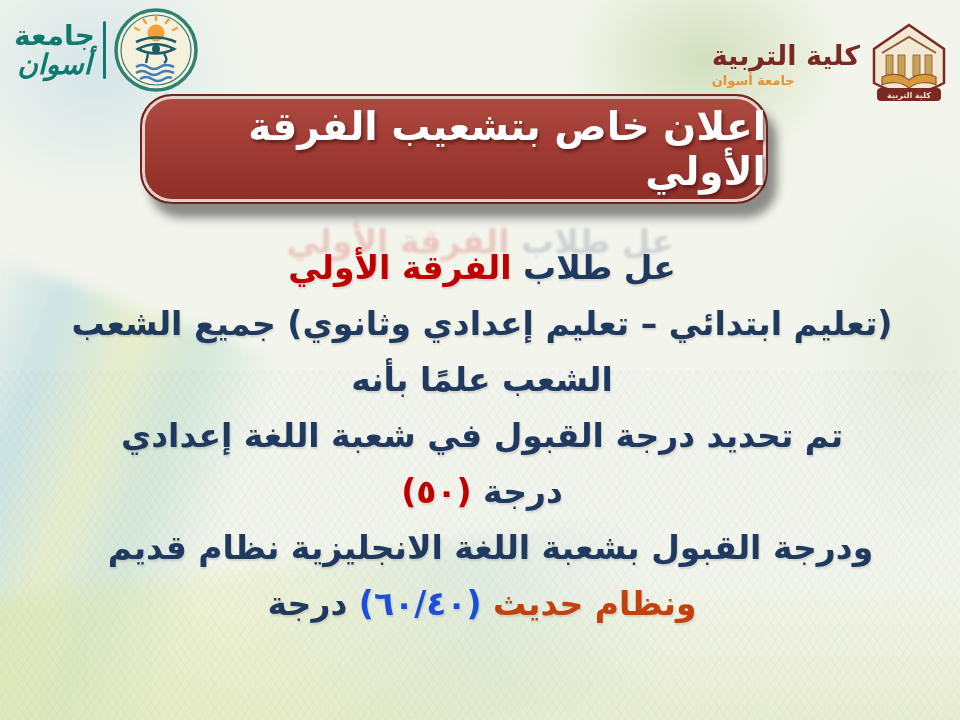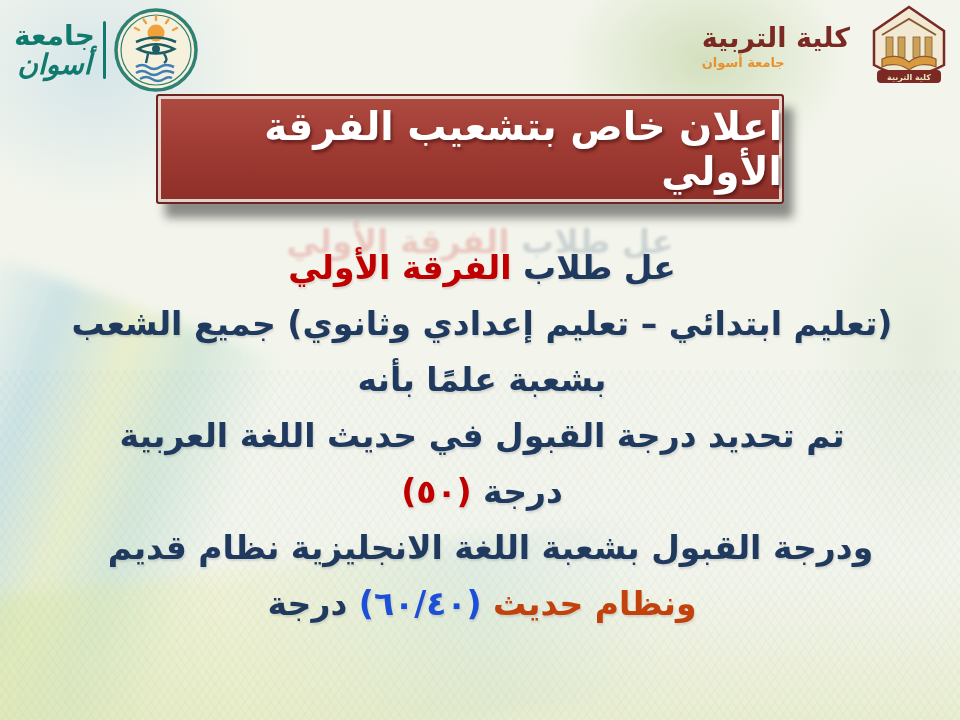--- a/index.html
+++ b/index.html
@@ -26,27 +26,27 @@
     background:
       repeating-linear-gradient(55deg,rgba(110,155,185,.06) 0 2px,transparent 2px 7px),
       repeating-linear-gradient(-55deg,rgba(110,155,185,.06) 0 2px,transparent 2px 7px);}
   
   .univ-brand{position:absolute;left:14px;top:8px;display:flex;align-items:center;gap:8px;}
   .univ-text{display:flex;flex-direction:column;align-items:center;line-height:1.05;
     font-weight:bold;color:#0f7a6d;direction:rtl;}
   .univ-text .l1{font-size:28px;}
   .univ-text .l2{font-size:28px;font-style:italic;}
   .univ-divider{width:3px;height:58px;background:#0f7a6d;border-radius:2px;}
-  .faculty-brand{position:absolute;right:12px;top:4px;display:flex;align-items:center;gap:20px;}
+  .faculty-brand{position:absolute;right:12px;top:22px;display:flex;align-items:center;gap:10px;}
   .faculty-text{display:flex;flex-direction:column;align-items:flex-end;direction:rtl;text-align:center;}
   .faculty-title{font-size:27px;font-weight:bold;color:#7b2a23;line-height:1.15;}
   .faculty-sub{font-size:13px;font-weight:bold;color:#e8912f;margin-top:2px;}
   
   .title-banner{
-    position:absolute;left:156px;top:94px;width:624px;height:106px;border-radius:3px;
+    position:absolute;left:140px;top:94px;width:624px;height:106px;border-radius:32px;
     background:linear-gradient(180deg,#ae4b41 0%,#a03c34 45%,#8e2f28 100%);
     border:2px solid #6f241e;
     box-shadow:inset 0 0 0 3px rgba(238,236,230,.85), 9px 14px 10px rgba(35,35,35,.5);
     display:flex;align-items:center;justify-content:center;}
   .title-banner .title-text{color:#ffffff;font-size:39px;font-weight:bold;
     text-shadow:2px 3px 3px rgba(60,10,10,.5);}
   
   .body-text{position:absolute;left:32px;top:240px;width:900px;direction:rtl;
     text-align:center;font-weight:bold;}
   .text-line{height:56px;line-height:56px;font-size:33px;white-space:nowrap;
@@ -120,20 +120,20 @@
     <span class="title-text" dir="rtl">اعلان خاص بتشعيب الفرقة الأولي</span>
   </div>
 
   <div class="ghost-line">
       <div class="text-line"><span style="color: rgb(31, 58, 94);">عل طلاب </span><span style="color: rgb(192, 0, 0);">الفرقة الأولي</span></div>
     </div>
 
   <div class="body-text">
       <div class="text-line"><span style="color: rgb(31, 58, 94);">عل طلاب </span><span style="color: rgb(192, 0, 0);">الفرقة الأولي</span></div>
       <div class="text-line"><span style="color: rgb(31, 58, 94);">(تعليم ابتدائي – تعليم إعدادي وثانوي) جميع الشعب</span></div>
-      <div class="text-line"><span style="color: rgb(31, 58, 94);">بشعبة علمًا بأنه</span></div>
-      <div class="text-line"><span style="color: rgb(31, 58, 94);">تم تحديد درجة القبول في حديث اللغة العربية</span></div>
+      <div class="text-line"><span style="color: rgb(31, 58, 94);">الشعب علمًا بأنه</span></div>
+      <div class="text-line"><span style="color: rgb(31, 58, 94);">تم تحديد درجة القبول في شعبة اللغة إعدادي</span></div>
       <div class="text-line"><span style="color: rgb(31, 58, 94);">درجة </span><span style="color: rgb(192, 0, 0);">(٥٠)</span></div>
       <div class="text-line"><span style="color: rgb(31, 58, 94); margin-left: 17px;">ودرجة القبول بشعبة اللغة الانجليزية نظام قديم</span></div>
       <div class="text-line"><span style="color: #c2410c;">ونظام حديث </span><span style="color: #1d4ed8;">(٦٠/٤٠)</span><span style="color: rgb(31, 58, 94);"> درجة</span></div>
     </div>
 
 </div>
 
 </body></html>

